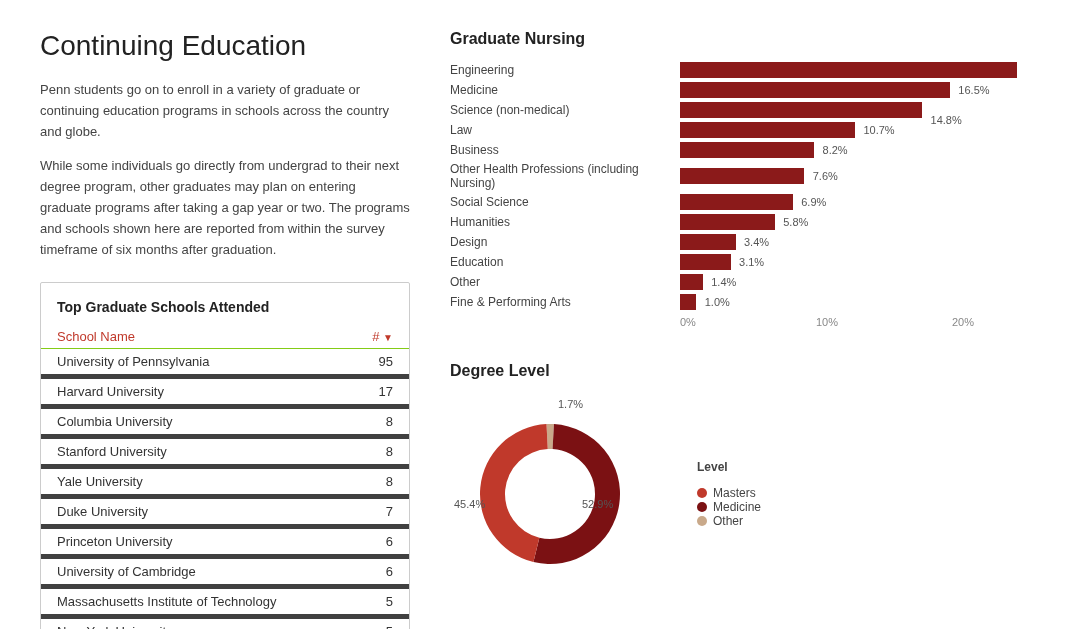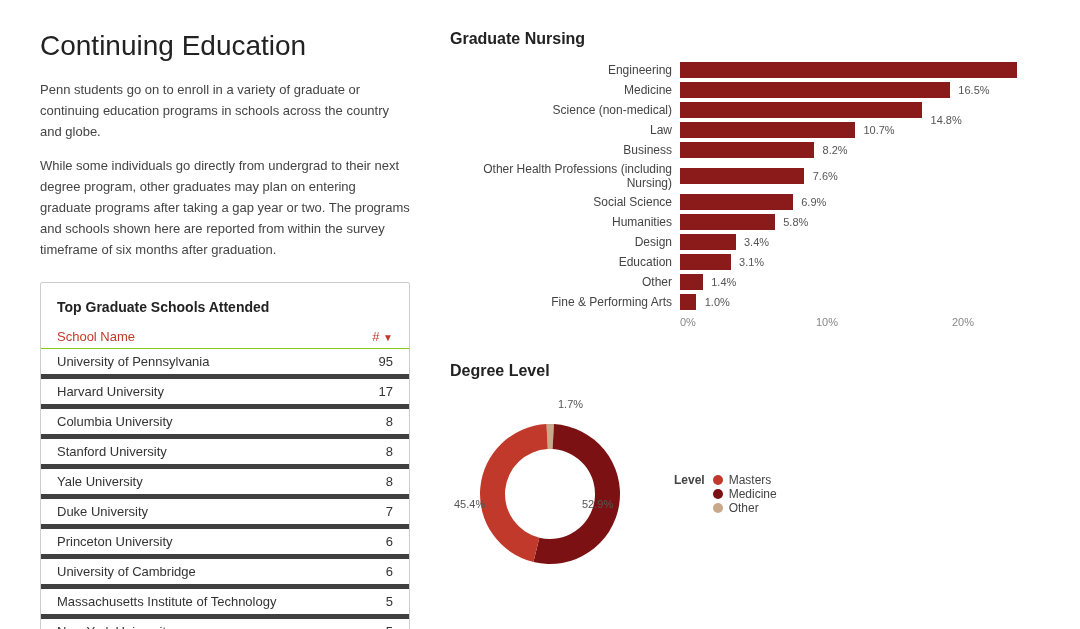--- a/index.html
+++ b/index.html
@@ -87,21 +87,20 @@
       margin-bottom: 30px;
     }
     .bar-row {
       display: flex;
       align-items: center;
       margin-bottom: 4px;
       font-size: 12px;
     }
     .bar-label {
       width: 230px;
-      text-align: right;
       padding-right: 8px;
       color: #444;
       flex-shrink: 0;
       font-size: 12px;
     }
     .bar-track {
       flex: 1;
       height: 16px;
       background: transparent;
       position: relative;
@@ -123,40 +122,40 @@
       padding-left: 230px;
     }
     .axis-label {
       font-size: 11px;
       color: #888;
     }
     
     .donut-section {
       display: flex;
       align-items: center;
-      gap: 24px;
+      gap: 47px;
       margin-top: 14px;
     }
     .donut-wrapper {
       position: relative;
       width: 200px;
       height: 200px;
     }
     .donut-wrapper svg {
       width: 200px;
       height: 200px;
     }
     .donut-label-outside {
       position: absolute;
       font-size: 11px;
       color: #555;
     }
     .legend {
       display: flex;
-      flex-direction: row;
+      flex-direction: column;
       gap: 8px;
       font-size: 12px;
       justify-content: center;
     }
     .legend-title {
       font-size: 12px;
       font-weight: 600;
       color: #444;
       margin-bottom: 4px;
     }

